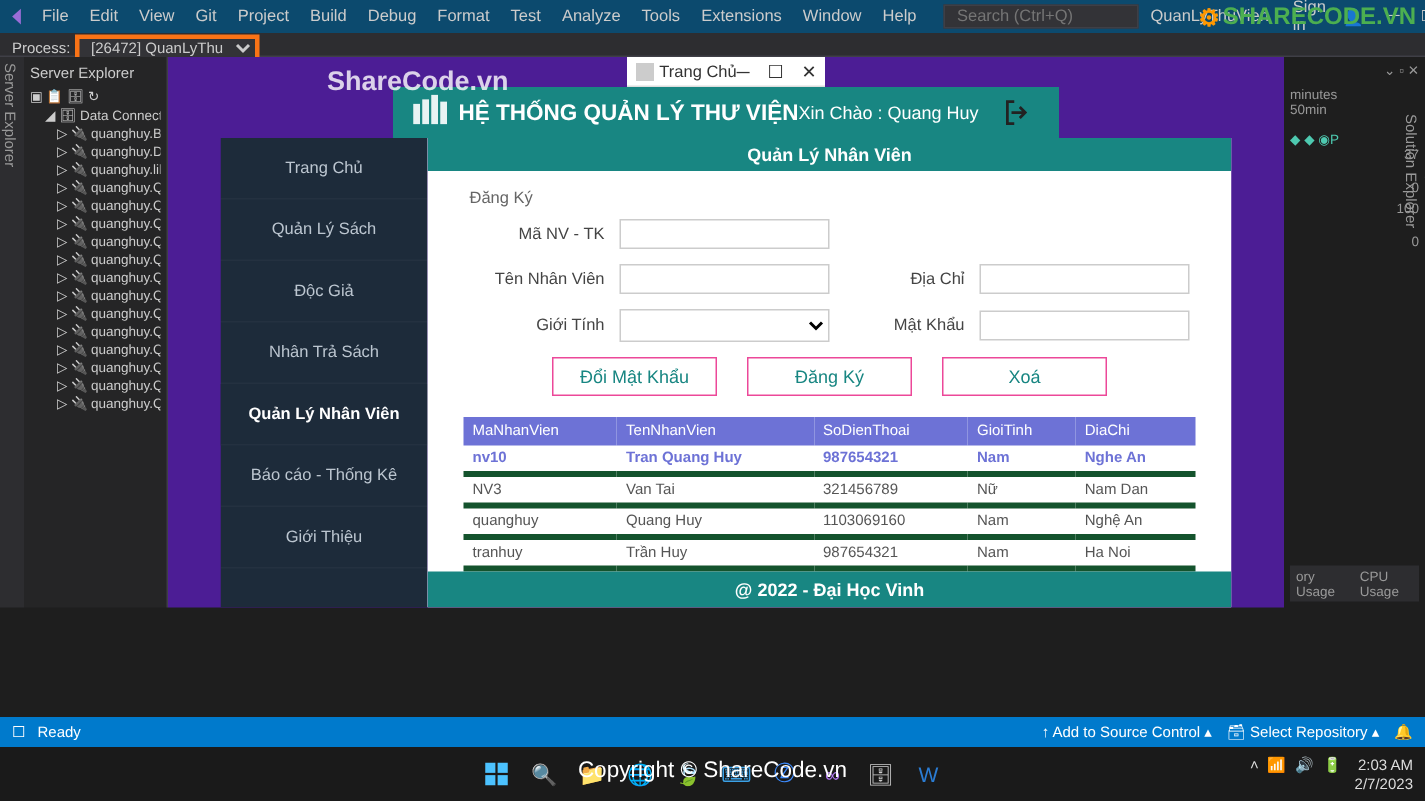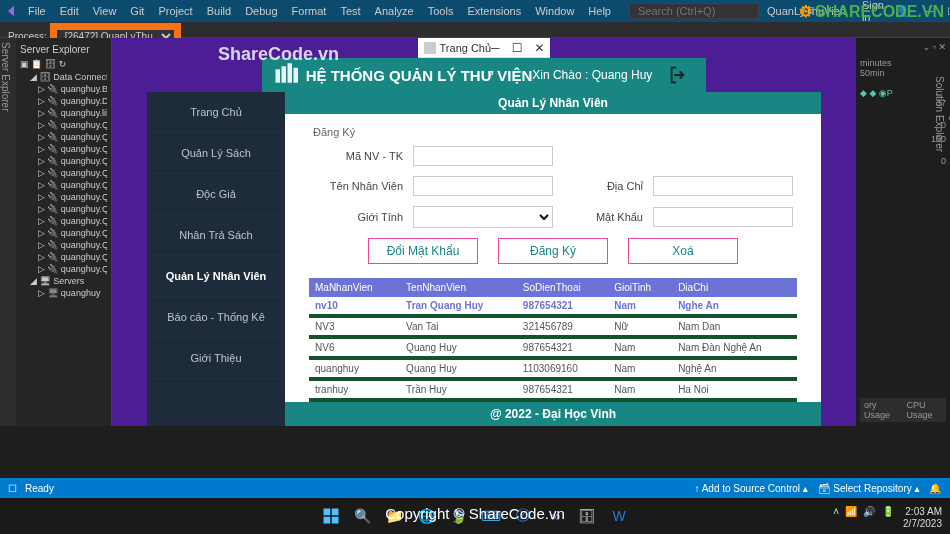--- a/index.html
+++ b/index.html
@@ -10,21 +10,21 @@
     .vs-menu-items { display: flex; gap: 2px; }
     .vs-menu-item { padding: 2px 6px; color: #ccc; cursor: pointer; }
     .vs-search { margin-left: 8px; background: #333337; border: 1px solid #3f3f46; color: #999; padding: 1px 8px; font-size: 11px; width: 130px; }
     .vs-spacer { flex: 1; }
     .vs-solution { font-size: 11px; margin-right: 12px; color: #ccc; }
     .vs-signin { font-size: 11px; margin-right: 8px; color: #ccc; }
     .vs-winbtns { display: flex; gap: 10px; margin-right: 6px; }
     .vs-winbtn { width: 12px; text-align: center; color: #ccc; cursor: pointer; font-size: 10px; }
 
     .vs-process { height: 16px; background: #2d2d30; font-size: 10px; padding: 1px 8px; color: #ccc; border-bottom: 1px solid #3f3f46; }
-    .vs-process select { background: #333337; color: #ccc; border: 7px solid #f97316; font-size: 10px; padding: 0 4px; }
+    .vs-process select { background: #333337; color: #ccc; border: 3px solid #f97316; font-size: 10px; padding: 0 4px; }
     .vs-left-tabs { width: 16px; background: #2d2d30; writing-mode: vertical-lr; font-size: 10px; padding-top: 4px; color: #999; }
     .vs-tree { width: 96px; background: #252526; padding: 4px; font-size: 9px; overflow: hidden; border-right: 1px solid #3f3f46; }
     .vs-tree-title { font-size: 10px; padding: 2px 0; color: #ccc; }
     .vs-tree ul { list-style: none; }
     .vs-tree li { padding: 1px 0 1px 10px; white-space: nowrap; overflow: hidden; }
     .tree-icon { color: #c98f00; margin-right: 2px; }
     .server-icon { color: #888; margin-right: 2px; }
 
     .app-shell { flex: 1; background: #4c1d95; display: flex; flex-direction: column; margin: 0; height: 100%; position: relative; align-items: center; }
     .app-titlebar { height: 20px; background: #fff; border-bottom: 1px solid #ddd; display: flex; align-items: center; padding: 0 6px; font-size: 11px; color: #333; }
@@ -152,24 +152,20 @@
         <li>▷ <span class="tree-icon">🔌</span>quanghuy.QLThiet</li>
         <li>▷ <span class="tree-icon">🔌</span>quanghuy.QLThuc</li>
         <li>▷ <span class="tree-icon">🔌</span>quanghuy.QLThuv</li>
         <li>▷ <span class="tree-icon">🔌</span>quanghuy.QLTuye</li>
         <li>▷ <span class="tree-icon">🔌</span>quanghuy.Quanly</li>
         <li>▷ <span class="tree-icon">🔌</span>quanghuy.Quanly</li>
         <li>▷ <span class="tree-icon">🔌</span>quanghuy.QuanLy</li>
         <li>▷ <span class="tree-icon">🔌</span>quanghuy.QuanLy</li>
         <li>▷ <span class="tree-icon">🔌</span>quanghuy.QuanLy</li>
       </ul>
-    <ul>
-      <li>◢ 🖥 <span>Servers</span></li>
-      <li style="margin-left:8px;">▷ <span class="server-icon">🖥</span><span>quanghuy</span></li>
-    </ul>
   </div>
 
   <div class="app-shell">
     <div class="app-titlebar">
       <div class="app-win-title">
           <span class="win-icon"></span>
           <span>Trang Chủ</span>
         </div>
       <div class="app-winctl">
         <span>─</span>
@@ -266,27 +262,20 @@
                 <td>987654321</td>
                 <td>Nam</td>
                 <td>Nghe An</td>
               </tr>
               <tr>
                 <td>NV3</td>
                 <td>Van Tai</td>
                 <td>321456789</td>
                 <td>Nữ</td>
                 <td>Nam Dan</td>
-              </tr>
-              <tr>
-                <td>NV6</td>
-                <td>Quang Huy</td>
-                <td>987654321</td>
-                <td>Nam</td>
-                <td>Nam Đàn Nghệ An</td>
               </tr>
               <tr>
                 <td>quanghuy</td>
                 <td>Quang Huy</td>
                 <td>1103069160</td>
                 <td>Nam</td>
                 <td>Nghệ An</td>
               </tr>
               <tr>
                 <td>tranhuy</td>

